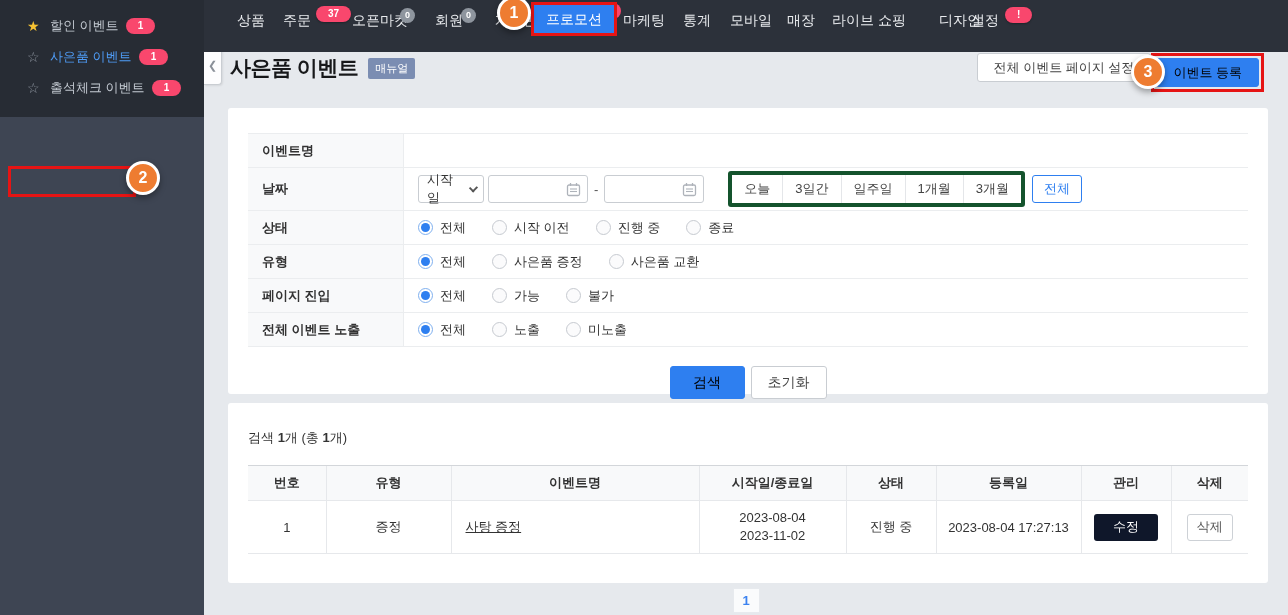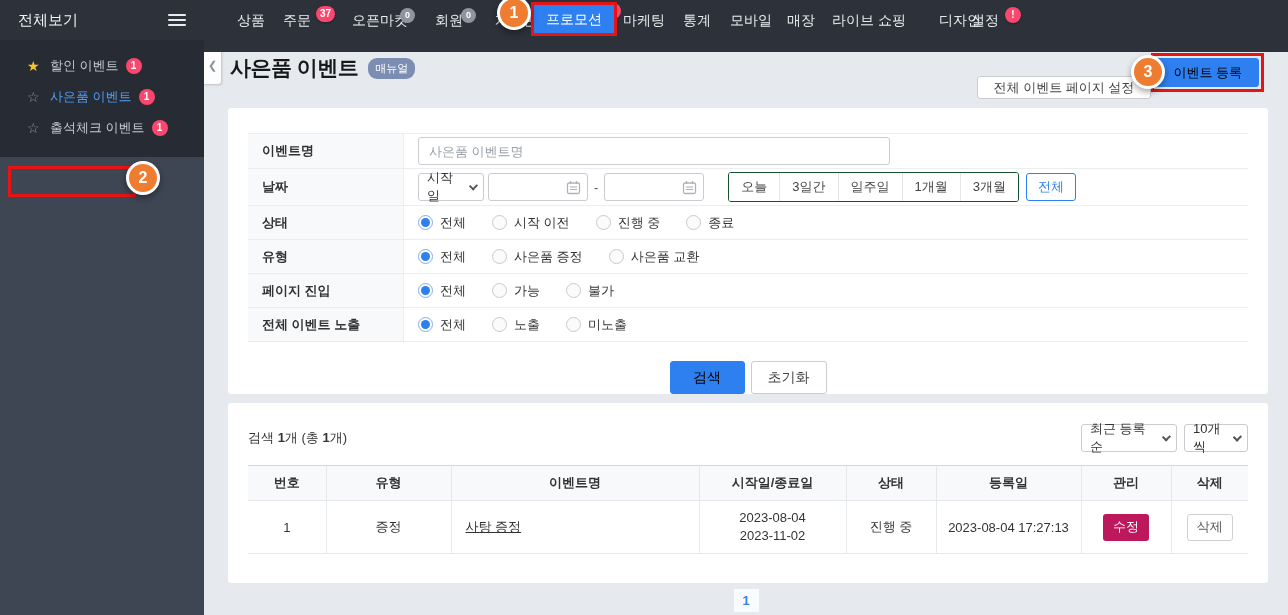--- a/index.html
+++ b/index.html
@@ -21,58 +21,58 @@
   .sb-menu-row { height:43px; display:flex; align-items:center; justify-content:space-between; padding:0 20px; color:#e4e7eb; font-size:14px; cursor:pointer; }
   .sb-menu-divider { height:1px; background:#454b56; margin:0 18px; }
   .sb-toggle { color:#aeb4bd; font-size:16px; }
   .sb-submenu { background:#272c34; padding:10px 0 14px 0; }
   .sb-item { height:31px; display:flex; align-items:center; padding:0 12px 0 27px; font-size:13px; color:#c3c9d1; cursor:pointer; position:relative; }
   .star { width:17px; margin-right:6px; font-size:14px; }
   .star.filled { color:#f6c232; }
   .star.outline { color:#8d949e; }
   .sb-item .lbl { margin-right:7px; }
   .sb-item.active .lbl { color:#4f9df8; }
-  .badge-pink { min-width:16px; height:16px; border-radius:8px; background:#f9476d; color:#fff; font-size:10px; font-weight:bold; display:inline-flex; align-items:center; justify-content:center; padding:0 4px; }
+  .badge-pink { min-width:16px; height:16px; border-radius:8px; background:#f9476d; color:#fff; font-size:10px; font-weight:bold; display:inline-flex; align-items:center; justify-content:center; padding:0 12px; }
   
   .topbar { position:absolute; left:204px; top:0; width:1084px; height:52px; background:#2c313a; z-index:10; }
   .nav-item { position:absolute; top:0; height:40px; line-height:40px; color:#e9ebee; font-size:14px; cursor:pointer; white-space:nowrap; }
   .nav-badge { position:absolute; z-index:2; }
   .nav-badge .badge-pink { box-shadow:0 1px 2px rgba(0,0,0,.3); }
   .badge-gray { min-width:15px; height:15px; border-radius:8px; background:#8e959e; color:#fff; font-size:9px; font-weight:bold; display:inline-flex; align-items:center; justify-content:center; padding:0 3px; }
   .nav-tab-active { position:absolute; left:327px; top:2px; height:34px; line-height:28px; background:#2e7ff0; color:#fff; font-size:14px; padding:0 12px; border:3px solid #e61414; cursor:pointer; z-index:3; }
   .promo-alert { position:absolute; left:401px; top:3px; width:16px; height:16px; border-radius:50%; background:#f9476d; z-index:2; }
   
   .content { position:absolute; left:204px; top:40px; width:1084px; height:575px; background:#e6e9ed; }
   .collapse-tab { position:absolute; left:0; top:5px; width:18px; height:40px; background:#fdfdfe; border:1px solid #c9cdd2; border-left:none; border-radius:0 4px 4px 0; display:flex; align-items:center; justify-content:center; color:#8a9099; font-size:11px; cursor:pointer; box-shadow:1px 1px 2px rgba(0,0,0,.08); }
   .page-head { position:absolute; left:26px; top:14px; display:flex; align-items:center; }
   .page-title { font-size:21px; font-weight:bold; color:#17181a; letter-spacing:-0.5px; }
-  .manual-badge { margin-left:10px; background:#7b8db2; color:#fff; font-size:11px; padding:3px 7px; border-radius:9px; cursor:pointer; }
+  .manual-badge { margin-left:10px; background:#7b8db2; color:#fff; font-size:11px; padding:3px 7px; border-radius:2px; cursor:pointer; }
   .head-actions { position:absolute; right:24px; top:13px; display:flex; align-items:flex-start; }
   .btn { display:inline-flex; align-items:center; justify-content:center; cursor:pointer; border-radius:3px; font-size:13px; }
   .btn-white { background:#fff; border:1px solid #c9cdd2; color:#444; }
   .btn-blue { background:#2e7ff0; border:1px solid #2e7ff0; color:#000000; }
-  .settings-btn { height:23px; padding:0 16px; margin-top:23px; }
+  .settings-btn { height:29px; padding:0 16px; margin-top:0; }
   .register-wrap { border:3px solid #e61414; margin-left:0; }
   .register-btn { height:29px; padding:0 16px; margin:2px; }
   
   .card { position:absolute; left:24px; width:1040px; background:#fff; border-radius:3px; }
   .card1 { top:68px; height:286px; padding:25px 20px 0 20px; }
   .card2 { top:363px; height:180px; padding:20px 20px 0 20px; }
   
   .ftable { border-top:1px solid #ebedef; }
   .frow { display:flex; min-height:34px; border-bottom:1px solid #ebedef; }
   .flabel { width:156px; background:#f8f9fa; border-right:1px solid #ebedef; font-weight:bold; font-size:13px; color:#333; display:flex; align-items:center; padding-left:14px; }
   .fvalue { flex:1; display:flex; align-items:center; padding:3px 14px; }
   .text-input { width:472px; height:28px; border:1px solid #c9cdd2; border-radius:3px; padding:0 10px; font-size:13px; color:#333; font-family:inherit; }
   .text-input::placeholder { color:#9aa0a8; }
   .fakeselect { height:28px; border:1px solid #c9cdd2; border-radius:3px; background:#fff; display:inline-flex; align-items:center; justify-content:space-between; padding:0 8px; font-size:13px; color:#333; cursor:pointer; }
   .chev { width:7px; height:7px; border-right:2px solid #555; border-bottom:2px solid #555; transform:rotate(45deg) translateY(-2px); margin-left:8px; }
   .datebox { width:100px; height:28px; border:1px solid #c9cdd2; border-radius:3px; background:#fff; display:inline-flex; align-items:center; justify-content:flex-end; padding:0 6px; cursor:text; }
   .dash { margin:0 6px; color:#555; }
-  .quick-group { display:inline-flex; border:1px solid #14532d; border-radius:3px; overflow:hidden; margin-left:24px; }
+  .quick-group { display:inline-flex; border:4px solid #14532d; border-radius:3px; overflow:hidden; margin-left:24px; }
   .quick-btn { height:28px; padding:0 12px; background:#fff; border:none; border-left:1px solid #e4e6e9; font-size:13px; color:#444; display:inline-flex; align-items:center; cursor:pointer; font-family:inherit; }
   .quick-btn:first-child { border-left:none; }
   .range-all { height:28px; padding:0 11px; margin-left:7px; border:1px solid #2e7ff0; color:#2e7ff0; background:#fff; border-radius:3px; display:inline-flex; align-items:center; cursor:pointer; }
   .radio { display:inline-flex; align-items:center; margin-right:26px; cursor:pointer; }
   .rdot { width:15px; height:15px; border-radius:50%; border:1px solid #c6cad0; background:#fbfbfc; margin-right:7px; position:relative; }
   .rdot.checked { border-color:#7fb0ef; background:#fff; }
   .rdot.checked::after { content:""; position:absolute; left:2px; top:2px; width:9px; height:9px; border-radius:50%; background:#2e7ff0; }
   .form-actions { display:flex; justify-content:center; margin-top:19px; }
   .search-btn { width:75px; height:33px; font-size:14px; }
   .reset-btn { width:76px; height:33px; font-size:14px; margin-left:6px; }
@@ -86,42 +86,34 @@
   .rtable { width:100%; border-collapse:collapse; margin-top:12px; table-layout:fixed; }
   .rtable col.c1{width:78px} .rtable col.c2{width:125px} .rtable col.c3{width:248px} .rtable col.c4{width:147px}
   .rtable col.c5{width:90px} .rtable col.c6{width:145px} .rtable col.c7{width:90px} .rtable col.c8{width:77px}
   .rtable th { background:#f8f9fa; font-weight:bold; font-size:13px; color:#333; height:35px; border-top:1px solid #d3d6da; border-bottom:1px solid #e6e8eb; border-left:1px solid #e6e8eb; text-align:center; }
   .rtable th:first-child { border-left:none; }
   .rtable td { height:53px; font-size:13px; color:#333; text-align:center; border-bottom:1px solid #e6e8eb; border-left:1px solid #e6e8eb; background:#fff; }
   .rtable td:first-child { border-left:none; }
   .rtable td.name-cell { text-align:left; padding-left:14px; }
   .event-link { color:#333; text-decoration:underline; cursor:pointer; }
   .date-two-line { line-height:18px; }
-  .edit-btn { width:46px; height:27px; background:#be185d; color:#fff; border:none; border-radius:3px; font-size:13px; cursor:pointer; font-family:inherit; }
+  .edit-btn { width:64px; height:27px; background:#0f172a; color:#fff; border:none; border-radius:3px; font-size:13px; cursor:pointer; font-family:inherit; }
   .del-btn { width:46px; height:27px; background:#fff; color:#555; border:1px solid #cdd1d6; border-radius:3px; font-size:13px; cursor:pointer; font-family:inherit; }
   .pagination { position:absolute; left:0; top:548px; width:1084px; display:flex; justify-content:center; }
   .page-num { width:27px; height:25px; background:#fafbfc; border:1px solid #e7eaee; color:#3b82f0; font-weight:bold; font-size:13px; display:flex; align-items:center; justify-content:center; cursor:pointer; }
   
   .cal-icon { display:inline-block; }
   
   .step-circle { position:absolute; width:34px; height:34px; border-radius:50%; background:#ee7c31; border:3px solid #fff; box-shadow:0 3px 6px rgba(0,0,0,.35); color:#fff; font-weight:bold; font-size:16px; display:flex; align-items:center; justify-content:center; z-index:60; }
   .anno-box { position:absolute; border:3px solid #e61414; z-index:55; pointer-events:none; }
 </style>
 </head>
 <body>
 
 <div class="sidebar">
-  <div class="sb-header">
-    <span class="sb-title">전체보기</span>
-    <span class="hamburger-lines">
-        <span></span>
-        <span></span>
-        <span></span>
-      </span>
-  </div>
   <div class="sb-submenu">
     <div class="sb-item">
       <span class="star filled">★</span>
       <span class="lbl">할인 이벤트</span>
       <span class="badge-pink">1</span>
     </div>
     <div class="sb-item active">
       <span class="star outline">☆</span>
       <span class="lbl">사은품 이벤트</span>
       <span class="badge-pink">1</span>
@@ -170,23 +162,20 @@
     <span class="register-wrap">
       <span class="btn btn-blue register-btn">이벤트 등록</span>
     </span>
   </div>
 
   <div class="card card1">
     <div class="ftable">
 
       <div class="frow">
         <div class="flabel">이벤트명</div>
-        <div class="fvalue">
-          <input class="text-input" type="text" placeholder="사은품 이벤트명" style="">
-        </div>
       </div>
 
       <div class="frow">
         <div class="flabel">날짜</div>
         <div class="fvalue">
           <span class="fakeselect" style="width:66px">
             <span>시작일</span>
             <span class="chev"></span>
           </span>
           <span class="datebox" style="margin-left:4px">
@@ -299,30 +288,20 @@
 
     <div class="form-actions">
       <span class="btn btn-blue search-btn">검색</span>
       <span class="btn btn-white reset-btn">초기화</span>
     </div>
   </div>
 
   <div class="card card2">
     <div class="results-head">
       <span class="summary"><span>검색 </span><b>1</b><span>개 (총 </span><b>1</b><span>개)</span></span>
-      <span class="results-selects">
-        <span class="fakeselect sort-select">
-          <span>최근 등록 순</span>
-          <span class="chev"></span>
-        </span>
-        <span class="fakeselect size-select">
-          <span>10개씩</span>
-          <span class="chev"></span>
-        </span>
-      </span>
     </div>
 
     <table class="rtable">
       <colgroup>
           <col class="c1">
           <col class="c2">
           <col class="c3">
           <col class="c4">
           <col class="c5">
           <col class="c6">

